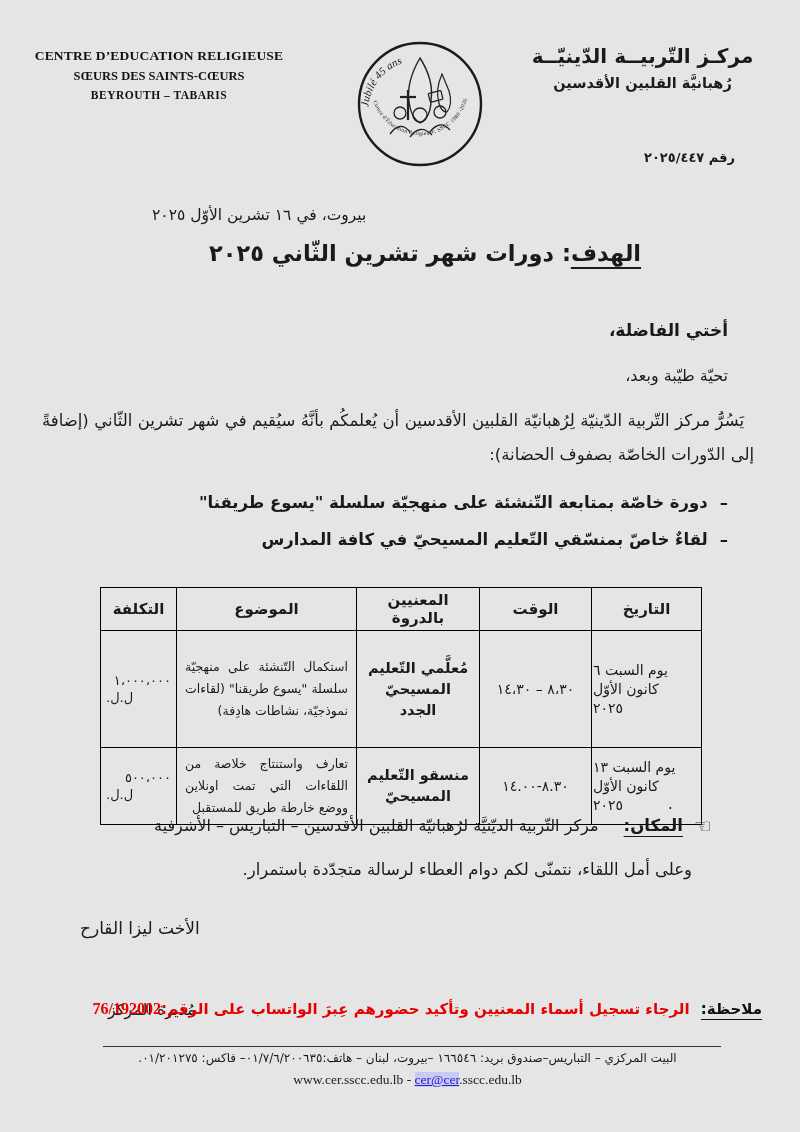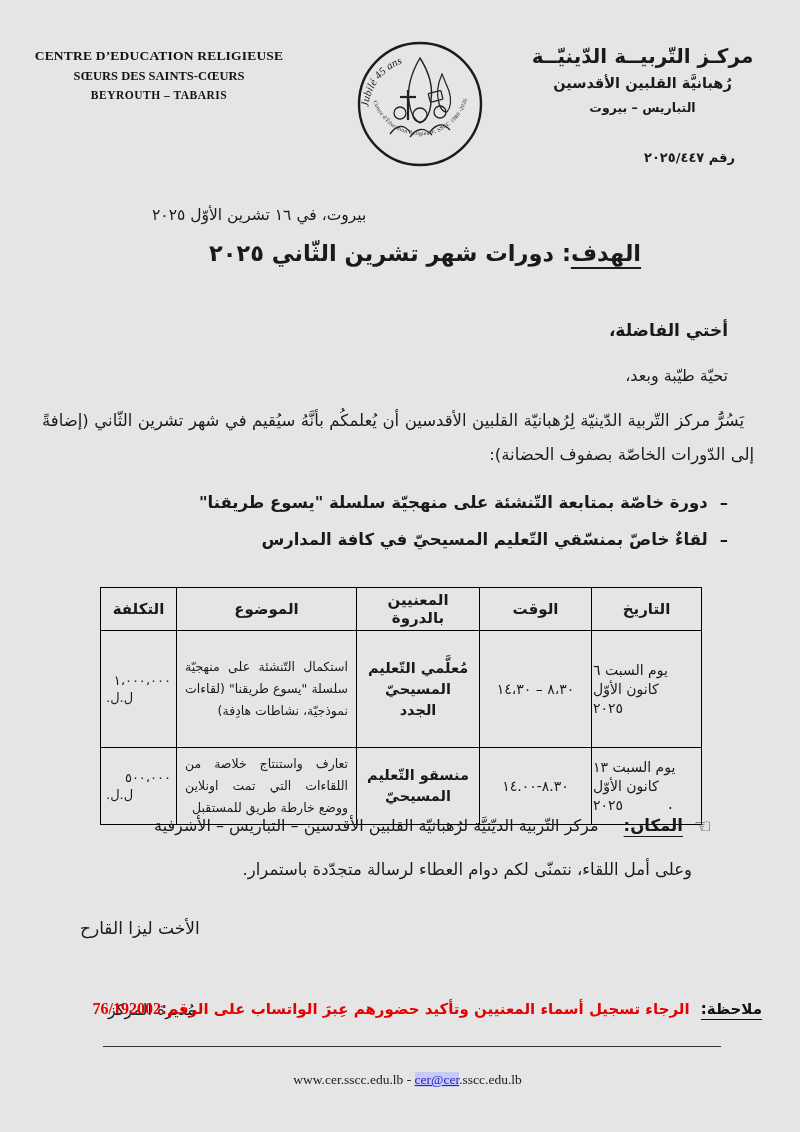--- a/index.html
+++ b/index.html
@@ -115,21 +115,20 @@
       </text>
       <text class="stamp-text" font-size="5.6" letter-spacing="0.3">
         <textPath href="#arcBottom" startOffset="1%">Centre d'Éducation Religieuse, SSCC 1980 -2026</textPath>
       </text>
     </svg>
   </div>
 
   <div class="abs ar-header">
     <div class="ar1">مركـز التّربيــة الدّينيّــة</div>
     <div class="ar2">رُهبانيَّة القلبين الأقدسين</div>
-    <div class="ar3">التباريس – بيروت</div>
   </div>
 
   <div class="abs ref">رقم ٢٠٢٥/٤٤٧</div>
 
   <div class="abs date-line">بيروت، في ١٦ تشرين الأوّل ٢٠٢٥</div>
 
   <div class="abs title-line">
     <span class="title-label">الهدف</span><span>: </span><span>دورات شهر تشرين الثّاني ٢٠٢٥</span>
   </div>
 
@@ -208,18 +207,19 @@
   <div class="abs sig-name">الأخت ليزا القارح</div>
   <div class="abs sig-title">مُديرة المركز</div>
 
   <div class="abs note">
     <span class="note-label">ملاحظة:</span>
     <span class="note-red">الرجاء تسجيل أسماء المعنيين وتأكيد حضورهم عِبرَ الواتساب على الرقم:</span><span class="note-number">76/192002</span>
   </div>
 
   <div class="abs footer-rule"></div>
 
+  <div class="abs footer-ar">البيت المركزي – التباريس–صندوق بريد: ١٦٦٥٤٦ –بيروت، لبنان – هاتف:٠١/٧/٦/٢٠٠٦٣٥– فاكس: ٠١/٢٠١٢٧٥.</div>
 
   <div class="abs footer-web">
     <span>www.cer.sscc.edu.lb</span><span> - </span><span class="email-link">cer@cer</span><span>.sscc.edu.lb</span>
   </div>
 
 </div>
 
 </body></html>

